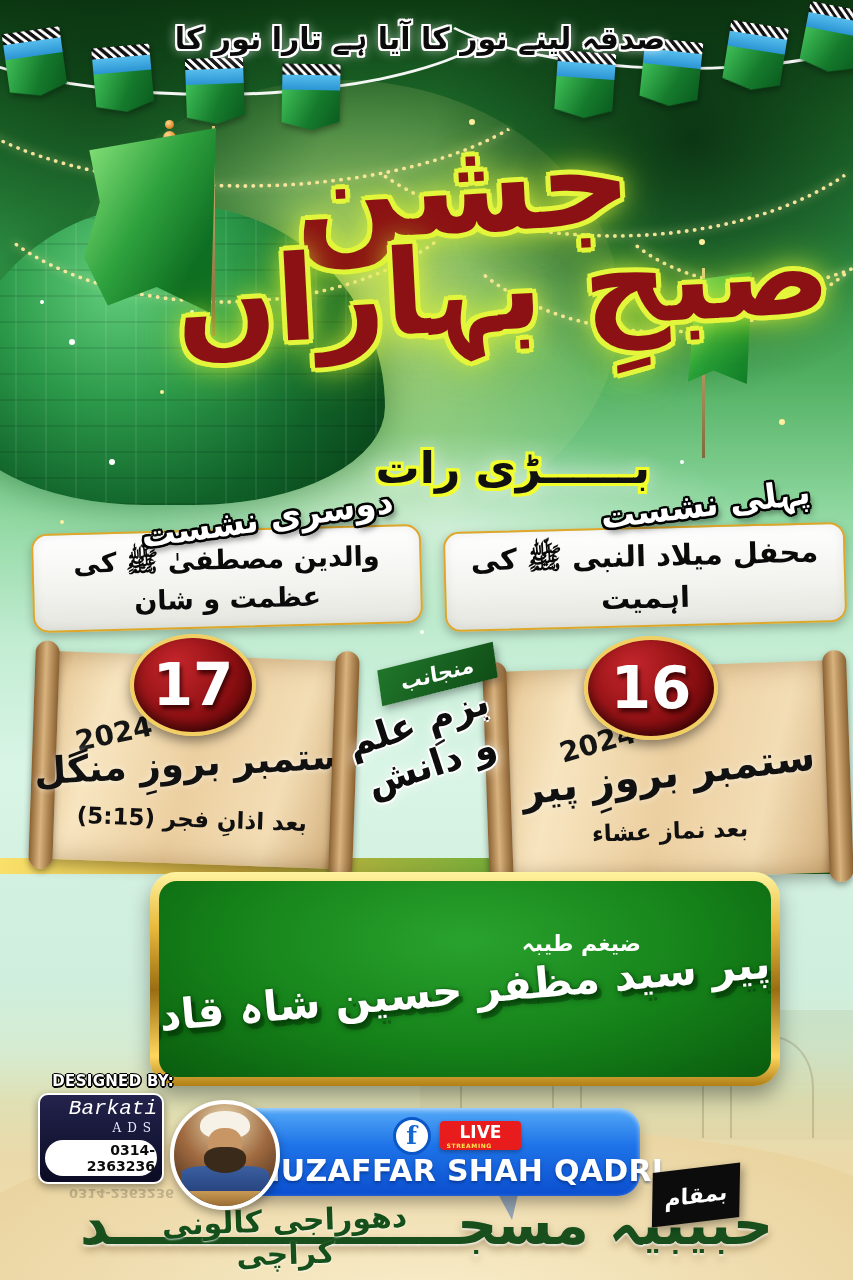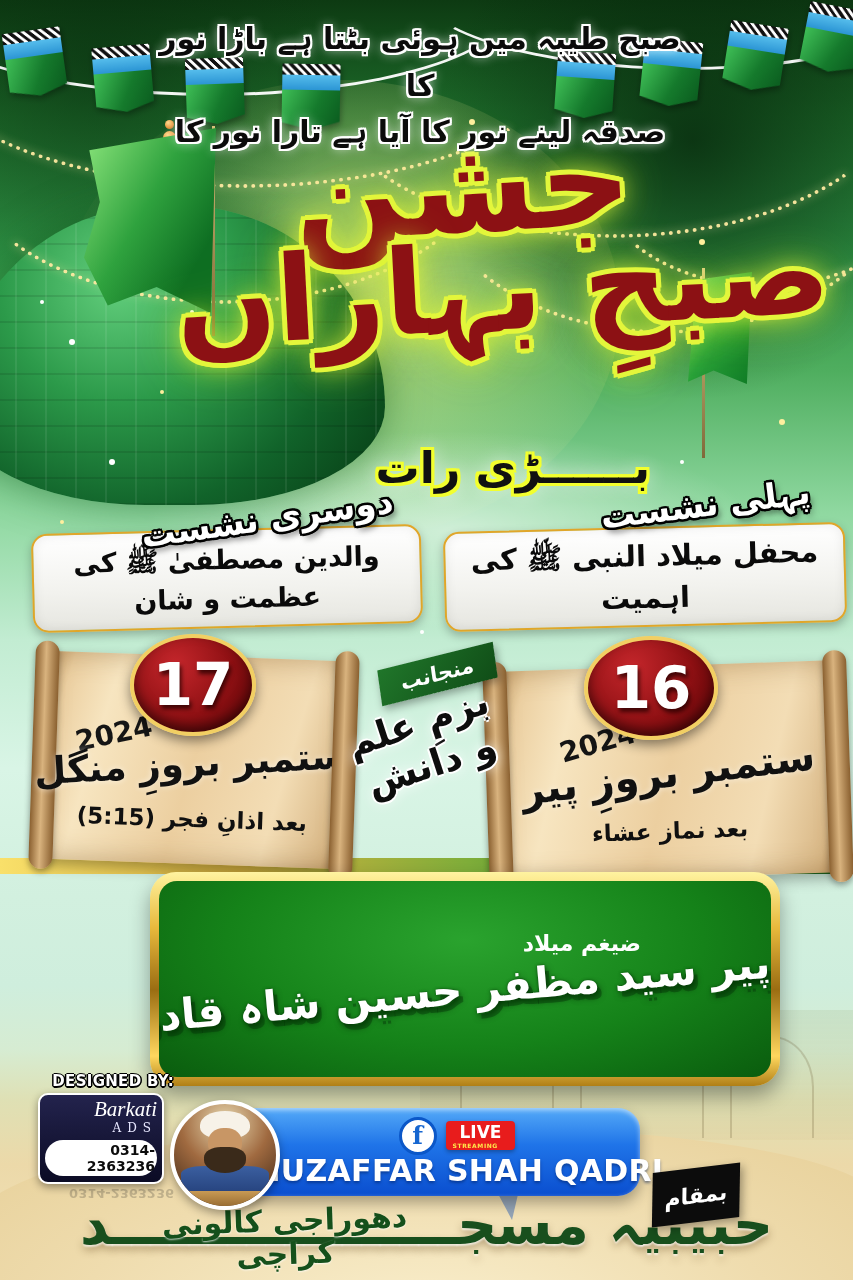--- a/index.html
+++ b/index.html
@@ -135,21 +135,21 @@
   .a1{left:40px;top:20px;width:90px;height:100px;} .a2{left:160px;top:6px;width:120px;height:120px;}
   .a3{left:310px;top:26px;width:80px;height:100px;}
   .swoosh{left:-30px;top:1128px;width:913px;height:170px;border-radius:48% 44% 0 0/60% 46% 0 0;
     background:radial-gradient(ellipse at 50% 120%,#faf0cf 0%,#efdcae 55%,#e6cf97 100%);z-index:3;}
   
   .designer{left:28px;top:1072px;width:146px;text-align:right;z-index:8;}
   .d-label{font-size:15px;font-weight:800;color:#fff;letter-spacing:.3px;
     text-shadow:1.5px 0 0 #000,-1.5px 0 0 #000,0 1.5px 0 #000,0 -1.5px 0 #000,1px 1px 0 #000,-1px 1px 0 #000;}
   .d-box{margin:3px auto 0;width:112px;background:linear-gradient(180deg,#23234d,#0b0b24);
     border:2px solid #fff;border-radius:10px;padding:3px 5px 6px;box-shadow:0 3px 8px rgba(0,0,0,.4);}
-  .d-name{font-family:Liberation Serif, serif;font-style:italic;font-size:21px;color:#fff;line-height:1.05;}
+  .d-name{font-family:Liberation Mono, monospace;font-style:italic;font-size:21px;color:#fff;line-height:1.05;}
   .d-ads{font-family:"DejaVu Serif",serif;font-size:12px;letter-spacing:6px;color:#e8e8ff;margin-top:1px;}
   .d-phone{margin-top:5px;background:#fff;border-radius:999px;font-size:14px;font-weight:800;color:#0c0c0c;padding:2px 2px;}
   .d-reflect{margin-top:2px;transform:scaleY(-1);opacity:.22;font-size:13px;font-weight:800;color:#222;}
   
   .avatar{left:170px;top:1100px;width:102px;height:102px;border-radius:50%;border:4px solid #fff;z-index:9;
     overflow:hidden;box-shadow:0 4px 10px rgba(0,0,0,.35);
     background:radial-gradient(circle at 50% 18%,#e8d9b0,#a06a40 45%,#5a3a22 80%);}
   .av-turban{position:absolute;left:26px;top:7px;width:50px;height:28px;background:#f7f2e8;border-radius:50% 50% 42% 42%;}
   .av-face{position:absolute;left:34px;top:24px;width:34px;height:30px;background:#c89665;border-radius:46%;}
   .av-beard{position:absolute;left:30px;top:43px;width:42px;height:26px;background:#3a2a1a;border-radius:42% 42% 52% 52%;}
@@ -157,21 +157,21 @@
   .av-desk{position:absolute;left:0;top:87px;width:102px;height:15px;background:linear-gradient(180deg,#c89a54,#9a6e33);}
   
   .fbbar{left:216px;top:1108px;width:424px;height:88px;border-radius:22px;z-index:8;box-sizing:border-box;
     background:linear-gradient(180deg,#55aaf8 0%,#1f74e8 42%,#0a4ecf 100%);
     box-shadow:inset 0 2px 5px rgba(255,255,255,.55),0 7px 14px rgba(0,0,0,.3);
     display:flex;flex-direction:column;align-items:center;justify-content:center;padding-left:58px;}
   .fbrow{display:flex;align-items:center;gap:9px;}
   .fbicon{width:32px;height:32px;border-radius:50%;background:#fff;border:3px solid #0b57c8;
     display:flex;align-items:center;justify-content:center;color:#1666d0;
     font-family:"DejaVu Serif",serif;font-weight:bold;font-size:25px;line-height:1;}
-  .livebadge{position:relative;background:#e81c1c;color:#fff;border-radius:4px;padding:1px 14px 8px;
+  .livebadge{position:relative;background:#e81c1c;color:#fff;border-radius:4px;padding:1px 20px 8px;
     font-weight:800;font-size:17px;box-shadow:0 2px 4px rgba(0,0,0,.3);}
   .streaming{position:absolute;left:7px;bottom:1px;font-size:6px;letter-spacing:.6px;color:#ffe84a;font-weight:bold;}
   .fbline1{font-size:27px;font-weight:800;color:#fff;letter-spacing:.3px;white-space:nowrap;
     text-shadow:0 2px 3px rgba(0,30,90,.5);}
   .fbline2{font-size:30px;font-weight:800;color:#fff;letter-spacing:.3px;margin-top:-2px;white-space:nowrap;
     text-shadow:0 2px 3px rgba(0,30,90,.5);}
   .fbtail{left:496px;top:1190px;width:0;height:0;z-index:7;
     border-left:16px solid transparent;border-right:7px solid transparent;border-top:30px solid #93a3b5;}
   
   .maqam{left:652px;top:1168px;width:88px;height:54px;background:#0c0c0c;z-index:8;
@@ -253,21 +253,20 @@
       <div class="blu"></div>
       <div class="grn"></div>
     </div>
 
   <div class="abs bigflag-pole"></div>
   <div class="abs bigflag"></div>
   <div class="abs rflag-pole"></div>
   <div class="abs rflag"></div>
 
   <div class="abs poetry">
-    <div>صبح طیبہ میں ہوئی بٹتا ہے باڑا نور کا</div>
     <div>صدقہ لینے نور کا آیا ہے تارا نور کا</div>
   </div>
 
   <div class="abs title">
     <div class="t1">جشن</div>
     <div class="t2">صبحِ بہاراں</div>
   </div>
   <div class="abs subtitle">بــــــڑی رات</div>
 
   <div class="abs sess-hdr hdr-r">پہلی نشست</div>
@@ -296,21 +295,21 @@
   <div class="abs oval ov-l">
     <span>17</span>
   </div>
 
   <div class="abs minjanib">منجانب</div>
   <div class="abs orgname">بزمِ علم و دانش</div>
 
   <div class="abs stripe"></div>
   <div class="abs gbanner">
     <div class="gbanner-in">
-      <div class="honor">ضیغم میلاد</div>
+      <div class="honor">ضیغم طیبہ</div>
       <div class="speaker">پیر سید مظفر حسین شاہ قادری</div>
     </div>
   </div>
 
   <div class="abs artwork">
     <div class="arch a1"></div>
       <div class="arch a2"></div>
       <div class="arch a3"></div>
   </div>
   <div class="abs swoosh"></div>

